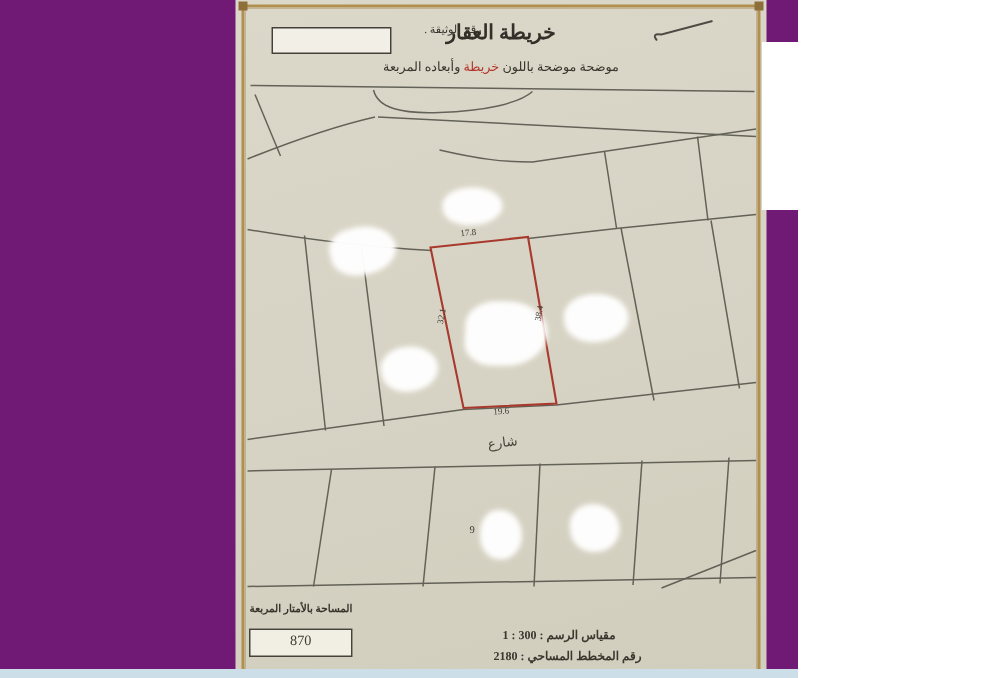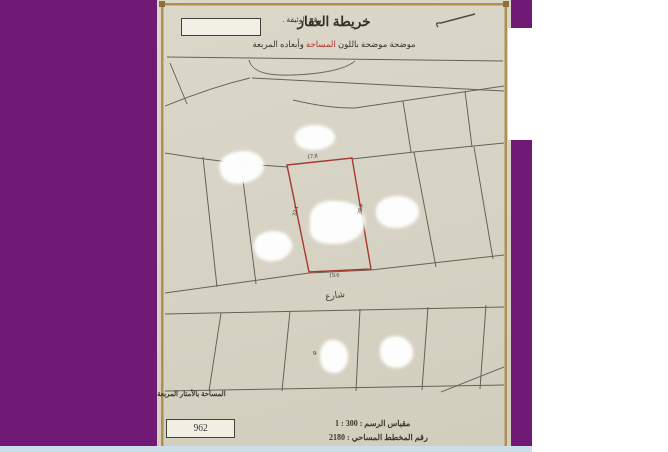--- a/index.html
+++ b/index.html
@@ -25,21 +25,21 @@
 
   svg.map{position:absolute;left:0;top:0;pointer-events:none;}
 
   .blob{position:absolute;background:#ffffff;filter:blur(1.6px);opacity:.97;border-radius:45% 55% 50% 50%;}
 
   .dim{position:absolute;font-size:6px;color:#3d3a33;white-space:nowrap;}
   .street{position:absolute;left:168px;top:290px;font-size:9px;color:#4a463c;
           transform:rotate(-7deg);direction:rtl;}
   .plotnum{position:absolute;left:156px;top:349px;font-size:7px;color:#3d3a33;}
 
-  .area-label{position:absolute;left:0px;top:390px;width:78px;text-align:left;
+  .area-label{position:absolute;left:0px;top:402px;width:78px;text-align:right;
               font-size:7px;direction:rtl;font-weight:bold;}
   .area-box{position:absolute;left:9px;top:419px;width:67px;height:17px;background:#f1efe4;
             border:1px solid #45423a;text-align:center;font-size:9.5px;line-height:17px;color:#3c3931;}
   .scale-line{position:absolute;left:178px;top:419px;width:100px;font-size:8px;direction:rtl;
               text-align:left;font-weight:bold;color:#3a372f;}
   .plan-line{position:absolute;left:172px;top:433px;width:106px;font-size:8px;direction:rtl;
              text-align:left;font-weight:bold;color:#3a372f;}
 
   
   .logo{position:absolute;left:508px;top:28px;width:160px;height:112px;background:#fff;}
@@ -56,21 +56,21 @@
 <div class="page">
 
   <div class="doc">
     <div class="frame"></div>
 
     <div class="doc-number-box"></div>
     <div class="doc-number-label">رقم الوثيقة .</div>
     <div class="title">خريطة العقار</div>
     <div class="subtitle">
       <span>موضحة موضحة باللون</span>
-      <span class="red">المساحة</span>
+      <span class="red">خريطة</span>
       <span>وأبعاده المربعة</span>
     </div>
 
     <svg class="map" width="354" height="40">
       <path d="M281,27 q-4,-5 3,-4 L318,14" stroke="#4c4a44" stroke-width="1.3" fill="none"></path>
     </svg>
 
     <svg class="map" width="354" height="447">
       <g stroke="#57564c" stroke-width="1" fill="none" opacity="0.9">
         <path d="M10,57 L346,61"></path>
@@ -110,21 +110,21 @@
 
     <div class="dim" style="left:150px;top:153px;transform:rotate(-6deg);">17.8</div>
     <div class="dim" style="left:133px;top:208px;transform:rotate(-78deg);">32.1</div>
     <div class="dim" style="left:198px;top:206px;transform:rotate(-80deg);">38.4</div>
     <div class="dim" style="left:172px;top:272px;transform:rotate(-3deg);">19.6</div>
 
     <div class="street">شارع</div>
     <div class="plotnum">9</div>
 
     <div class="area-label">المساحة بالأمتار المربعة</div>
-    <div class="area-box">962</div>
+    <div class="area-box">870</div>
     <div class="scale-line">مقياس الرسم : 300 : 1</div>
     <div class="plan-line">رقم المخطط المساحي : 2180</div>
   </div>
 
   <div class="logo">
     <svg style="position:absolute;left:20px;top:6px;" width="120" height="64" viewBox="0 0 120 64">
       <g stroke="#48413a" stroke-width="6.5" fill="none">
         <path d="M19,43 L51,11 L84,43"></path>
         <path d="M49,53 L70,34 L92,53"></path>
         <path d="M10,54 L32,36 L54,54"></path>

